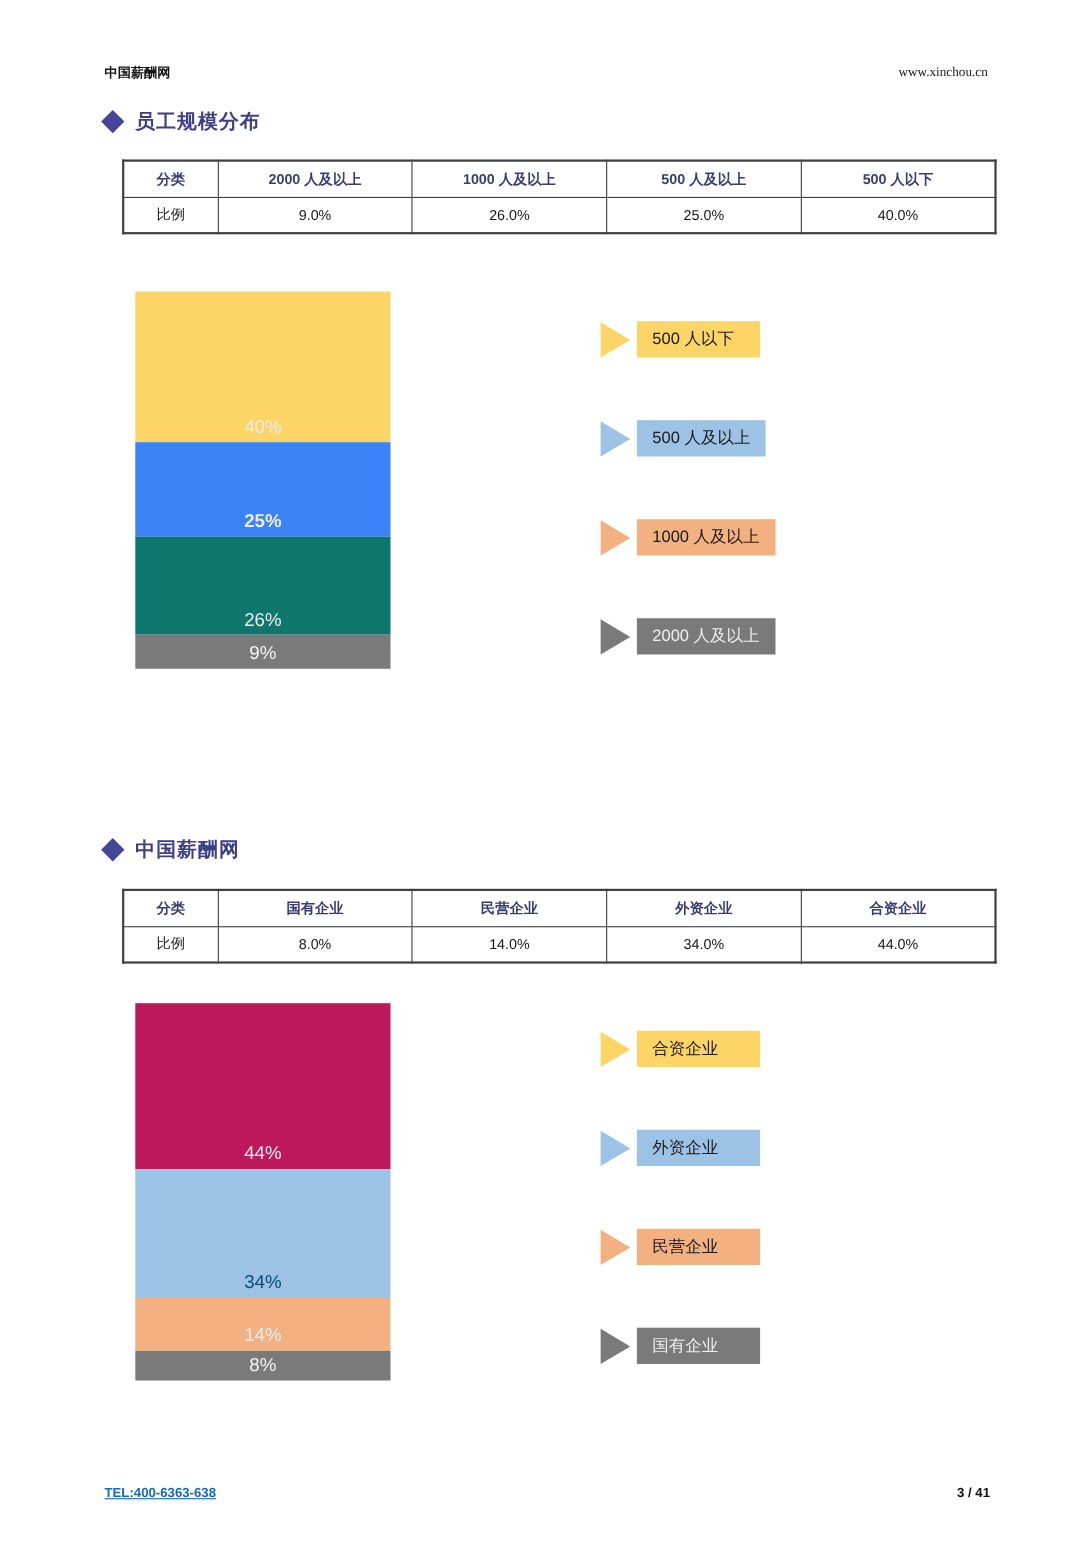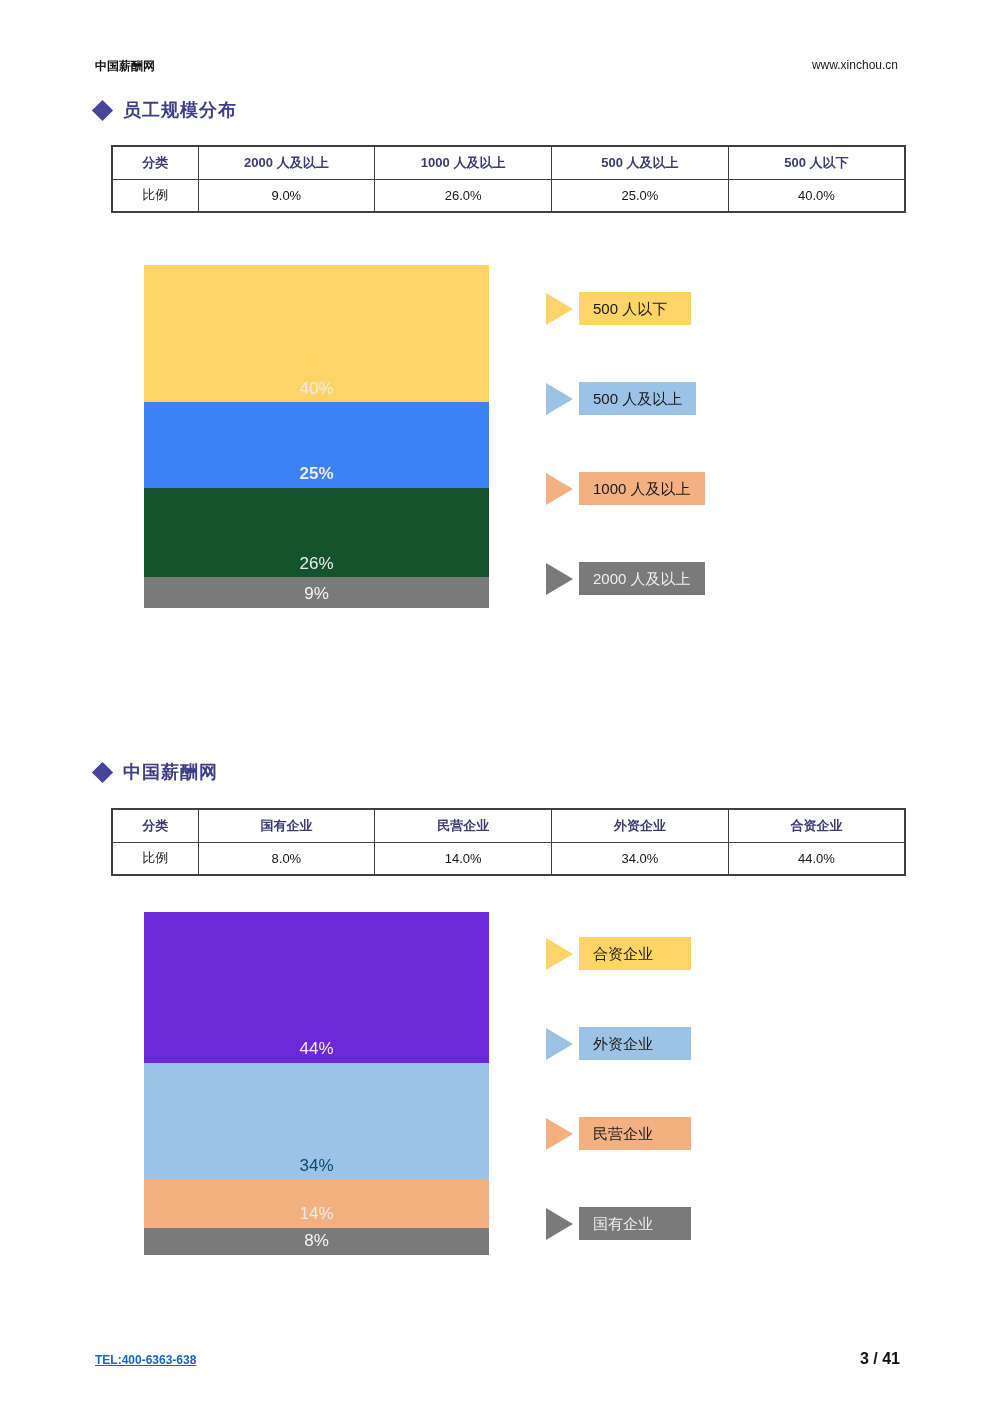--- a/index.html
+++ b/index.html
@@ -10,28 +10,28 @@
     color: #1a1a1a;
   }
   .page { position: absolute; inset: 0; background: #ffffff; overflow: hidden; }
 
   
   .doc-header {
     position: absolute; top: 58px; left: 95px; width: 803px;
     display: flex; justify-content: space-between; align-items: flex-start;
   }
   .brand { font-size: 12px; font-weight: bold; color: #141414; }
-  .website { font-size: 12px; color: #1c1c1c; }
+  .website { font-size: 12px; color: #1c1c1c; font-family: Liberation Serif, serif; }
 
   .doc-footer {
     position: absolute; top: 1350px; left: 95px; width: 805px;
     display: flex; justify-content: space-between; align-items: baseline; text-align: center;
   }
   .tel-link { font-size: 12px; font-weight: bold; color: #1668c8; text-decoration: underline; }
-  .page-number { font-size: 16px; font-weight: bold; color: #111111; }
+  .page-number { font-size: 12px; font-weight: bold; color: #111111; }
 
   
   .section-title { position: absolute; left: 95px; display: flex; align-items: center; gap: 13px; }
   .section-title.s1 { top: 98px; }
   .section-title.s2 { top: 760px; }
   .diamond {
     width: 15px; height: 15px; background: #45459a;
     transform: rotate(45deg); flex: 0 0 auto;
   }
   .section-title h2 { font-size: 18px; font-weight: bold; color: #3e3e86; letter-spacing: 1px; }
@@ -50,21 +50,21 @@
     text-align: center; vertical-align: middle;
   }
   table.data-table th { font-size: 13px; font-weight: bold; color: #3b3b74; }
   table.data-table td { font-size: 13px; font-weight: normal; color: #161616; }
 
   
   .chart-area { position: absolute; left: 95px; width: 820px; height: 343px; }
   .chart-area.c1 { top: 265px; }
   .chart-area.c2 { top: 912px; }
   .stacked-bar {
-    position: absolute; left: 49px; top: 0; width: 345px; height: 343px;
+    position: absolute; left: 28px; top: 0; width: 232px; height: 343px;
     display: flex; flex-direction: column;
   }
   .bar-segment {
     width: 100%; display: flex; align-items: flex-end; justify-content: center;
   }
   .segment-label { font-size: 17px; color: #ededed; padding-bottom: 4px; line-height: 1.15; }
 
   .legend { position: absolute; left: 451px; display: flex; flex-direction: column; gap: 57px; }
   .chart-area.c1 .legend { top: 27px; }
   .chart-area.c2 .legend { top: 25px; }
@@ -124,21 +124,21 @@
     </table>
 
   <div class="chart-area c1">
     <div class="stacked-bar">
         <div class="bar-segment" style="height: 137.2px; background: rgb(252, 213, 102);">
           <div class="segment-label" style="color: rgb(237, 237, 237);">40%</div>
         </div>
         <div class="bar-segment" style="height: 85.75px; background: #3b82f6; font-weight: bold;">
           <div class="segment-label" style="color: rgb(237, 237, 237);">25%</div>
         </div>
-        <div class="bar-segment" style="height: 89.18px; background: #14532d;">
+        <div class="bar-segment" style="height: 89.18px; background: #0f766e;">
           <div class="segment-label" style="color: rgb(237, 237, 237);">26%</div>
         </div>
         <div class="bar-segment" style="height: 30.87px; background: rgb(122, 122, 122);">
           <div class="segment-label" style="color: rgb(245, 245, 245);">9%</div>
         </div>
       </div>
     <div class="legend">
         <div class="legend-item">
           <span class="legend-arrow" style="border-left-color: rgb(252, 213, 102);"></span>
           <span class="legend-chip" style="background: rgb(252, 213, 102); color: rgb(26, 26, 26);">500 人以下</span>
@@ -184,21 +184,21 @@
       <td>8.0%</td>
       <td>14.0%</td>
       <td>34.0%</td>
       <td>44.0%</td>
     </tr>
   </tbody>
     </table>
 
   <div class="chart-area c2">
     <div class="stacked-bar">
-        <div class="bar-segment" style="height: 150.92px; background: #6d28d9;">
+        <div class="bar-segment" style="height: 150.92px; background: #be185d;">
           <div class="segment-label" style="color: rgb(237, 237, 237);">44%</div>
         </div>
         <div class="bar-segment" style="height: 116.62px; background: rgb(156, 195, 229);">
           <div class="segment-label" style="color: #0c4a6e;">34%</div>
         </div>
         <div class="bar-segment" style="height: 48.02px; background: rgb(243, 176, 129);">
           <div class="segment-label" style="color: rgb(237, 237, 237);">14%</div>
         </div>
         <div class="bar-segment" style="height: 27.44px; background: rgb(122, 122, 122);">
           <div class="segment-label" style="color: rgb(245, 245, 245);">8%</div>

